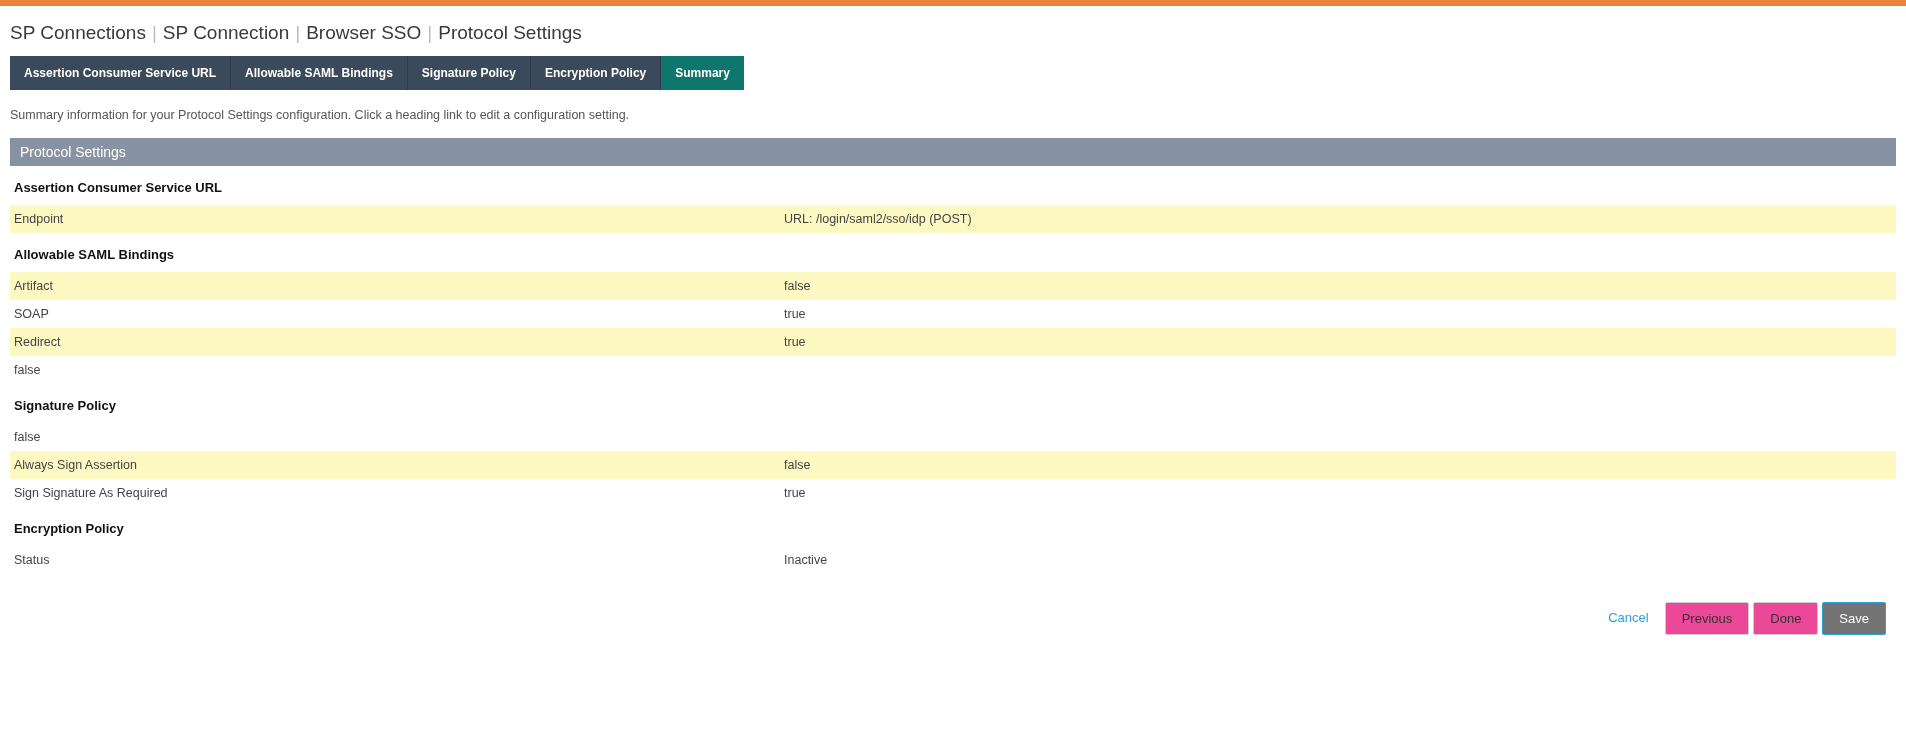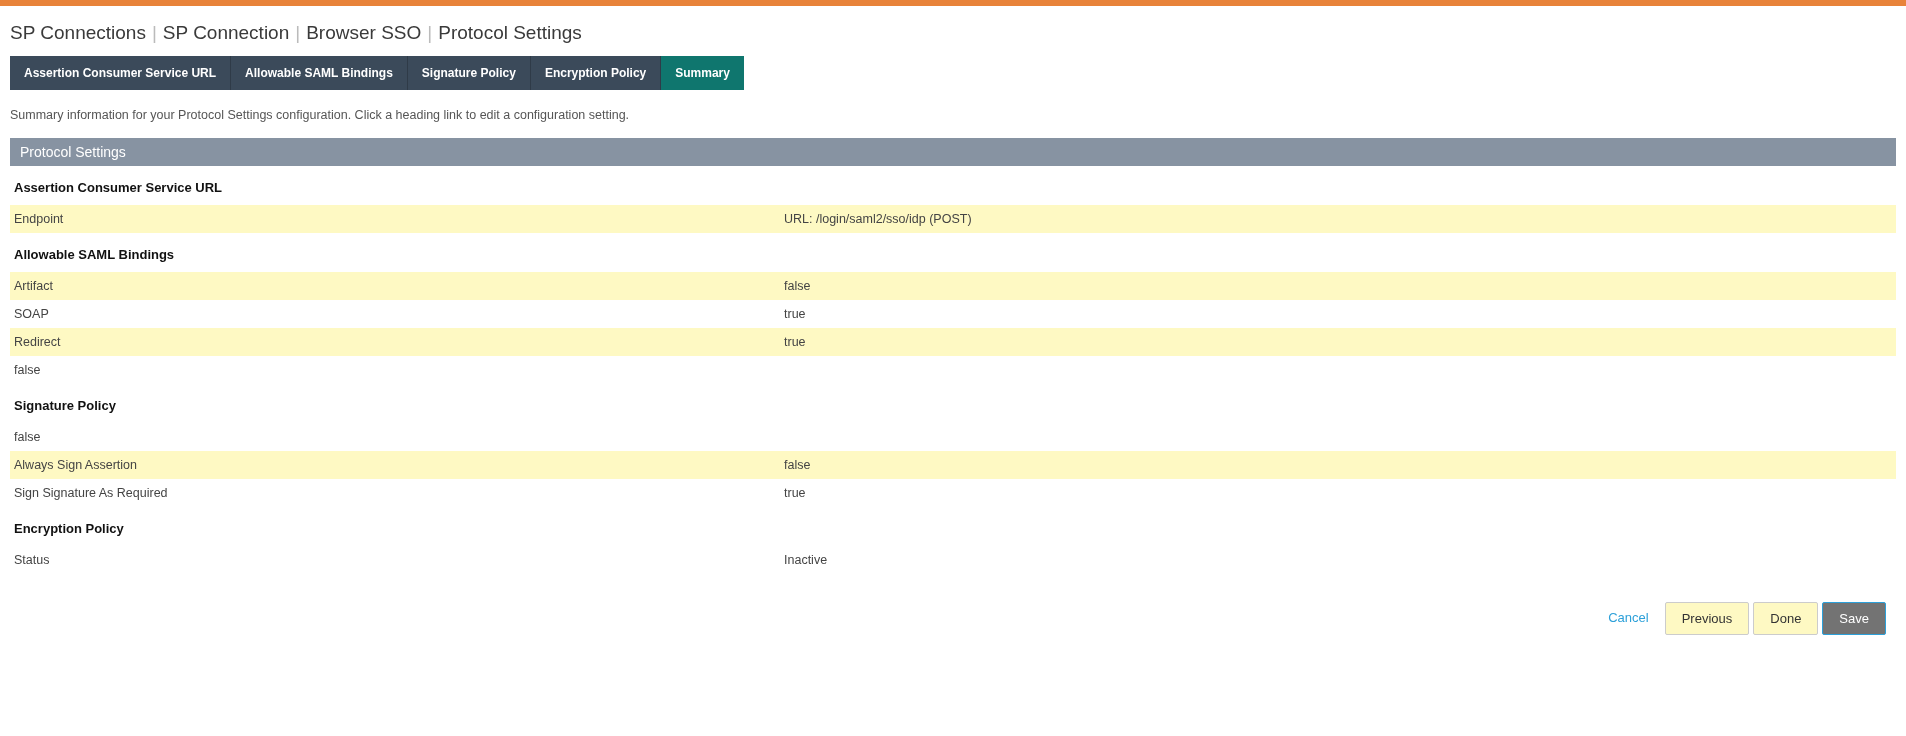--- a/index.html
+++ b/index.html
@@ -88,21 +88,21 @@
     padding: 28px 10px 10px 0;
   }
   .link-btn {
     color: #2ca0d9;
     font-size: 13px;
     cursor: pointer;
     padding: 8px 12px;
   }
   .btn {
     border: 1px solid #ccc;
-    background: #fef9c3;
+    background: #ec4899;
     color: #333;
     font-size: 13px;
     padding: 8px 16px;
     border-radius: 2px;
     cursor: pointer;
   }
   .btn.primary {
     background: #737373;
     border-color: #2ca0d9;
     color: #fff;

